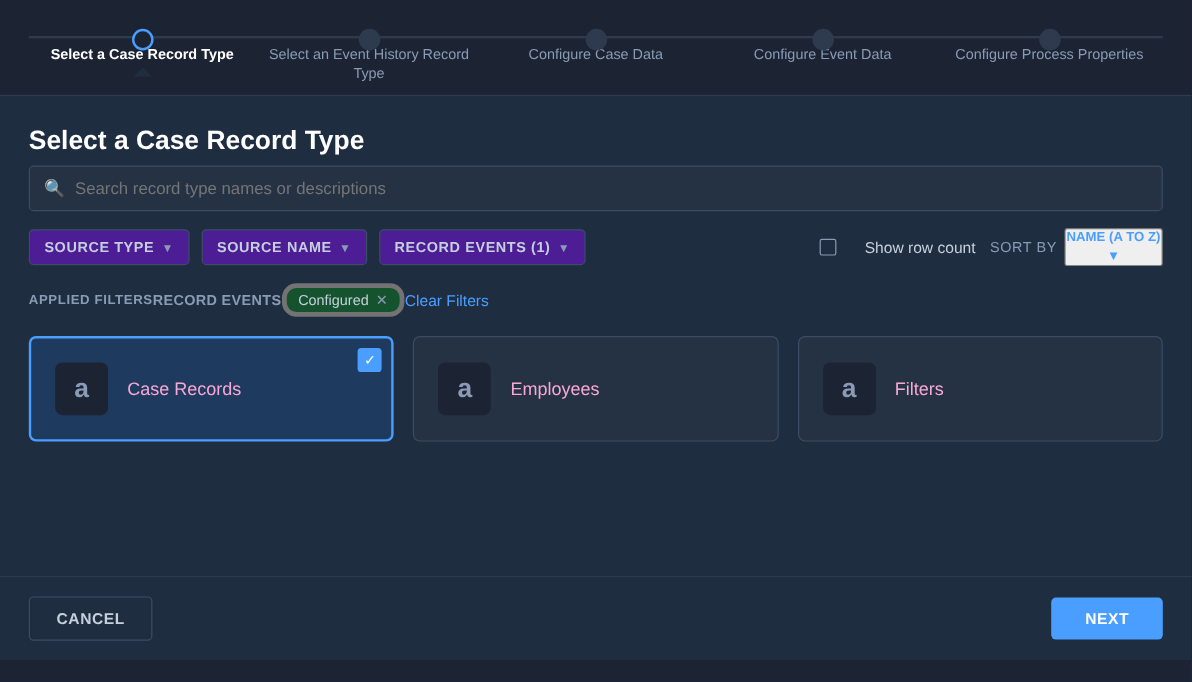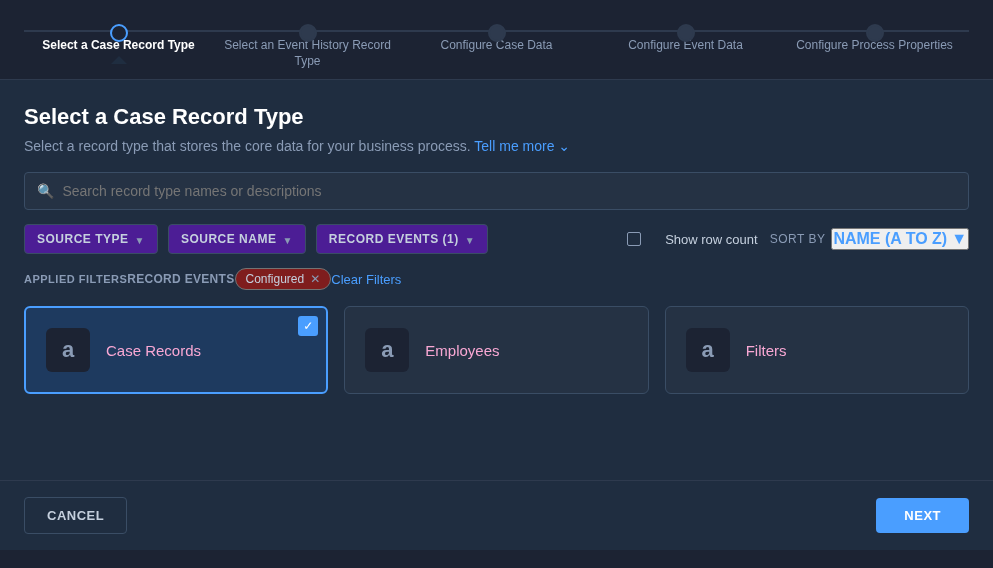--- a/index.html
+++ b/index.html
@@ -193,26 +193,27 @@
     .sort-by {
       display: flex;
       align-items: center;
       gap: 6px;
       font-size: 12px;
       color: #8a9bb5;
       letter-spacing: 0.5px;
     }
     .sort-btn {
       color: #4a9eff;
-      font-size: 16px;
+      font-size: 11px;
       font-weight: 600;
       cursor: pointer;
       display: flex;
       align-items: center;
       gap: 4px;
+      flex-direction: column;
     }
 
     
     .applied-filters {
       display: flex;
       align-items: center;
       margin-bottom: 16px;
       font-size: 12px;
     }
     .applied-label {
@@ -221,22 +222,22 @@
       letter-spacing: 0.5px;
       font-size: 11px;
     }
     .filter-category {
       color: #8a9bb5;
       font-size: 12px;
       font-weight: 600;
       letter-spacing: 0.3px;
     }
     .filter-tag {
-      background: #7f1d1d;
-      border: 1px solid #737373;
+      background: #14532d;
+      border: 4px solid #737373;
       border-radius: 12px;
       padding: 3px 10px;
       color: #c5d0de;
       font-size: 12px;
       display: flex;
       align-items: flex-end;
       gap: 6px;
     }
     .filter-tag .x {
       cursor: pointer;
@@ -359,26 +360,20 @@
       <span class="step-label">Configure Event Data</span>
     </div>
     <div class="stepper-item">
       <span class="step-label">Configure Process Properties</span>
     </div>
   </div>
 </div>
 
 <div class="main">
   <h2 class="section-title">Select a Case Record Type</h2>
-  <p class="section-desc">
-    <span>Select a record type that stores the core data for your business process.</span>
-    <a href="#">
-      <span>Tell me more</span> ⌄
-    </a>
-  </p>
 
   <div class="search-bar">
     <span class="search-icon-char">🔍</span>
     <input type="text" placeholder="Search record type names or descriptions" style="">
   </div>
 
   <div class="filter-bar">
     <button class="filter-btn">
       <span>SOURCE TYPE</span>
       <span class="chevron">▼</span>

